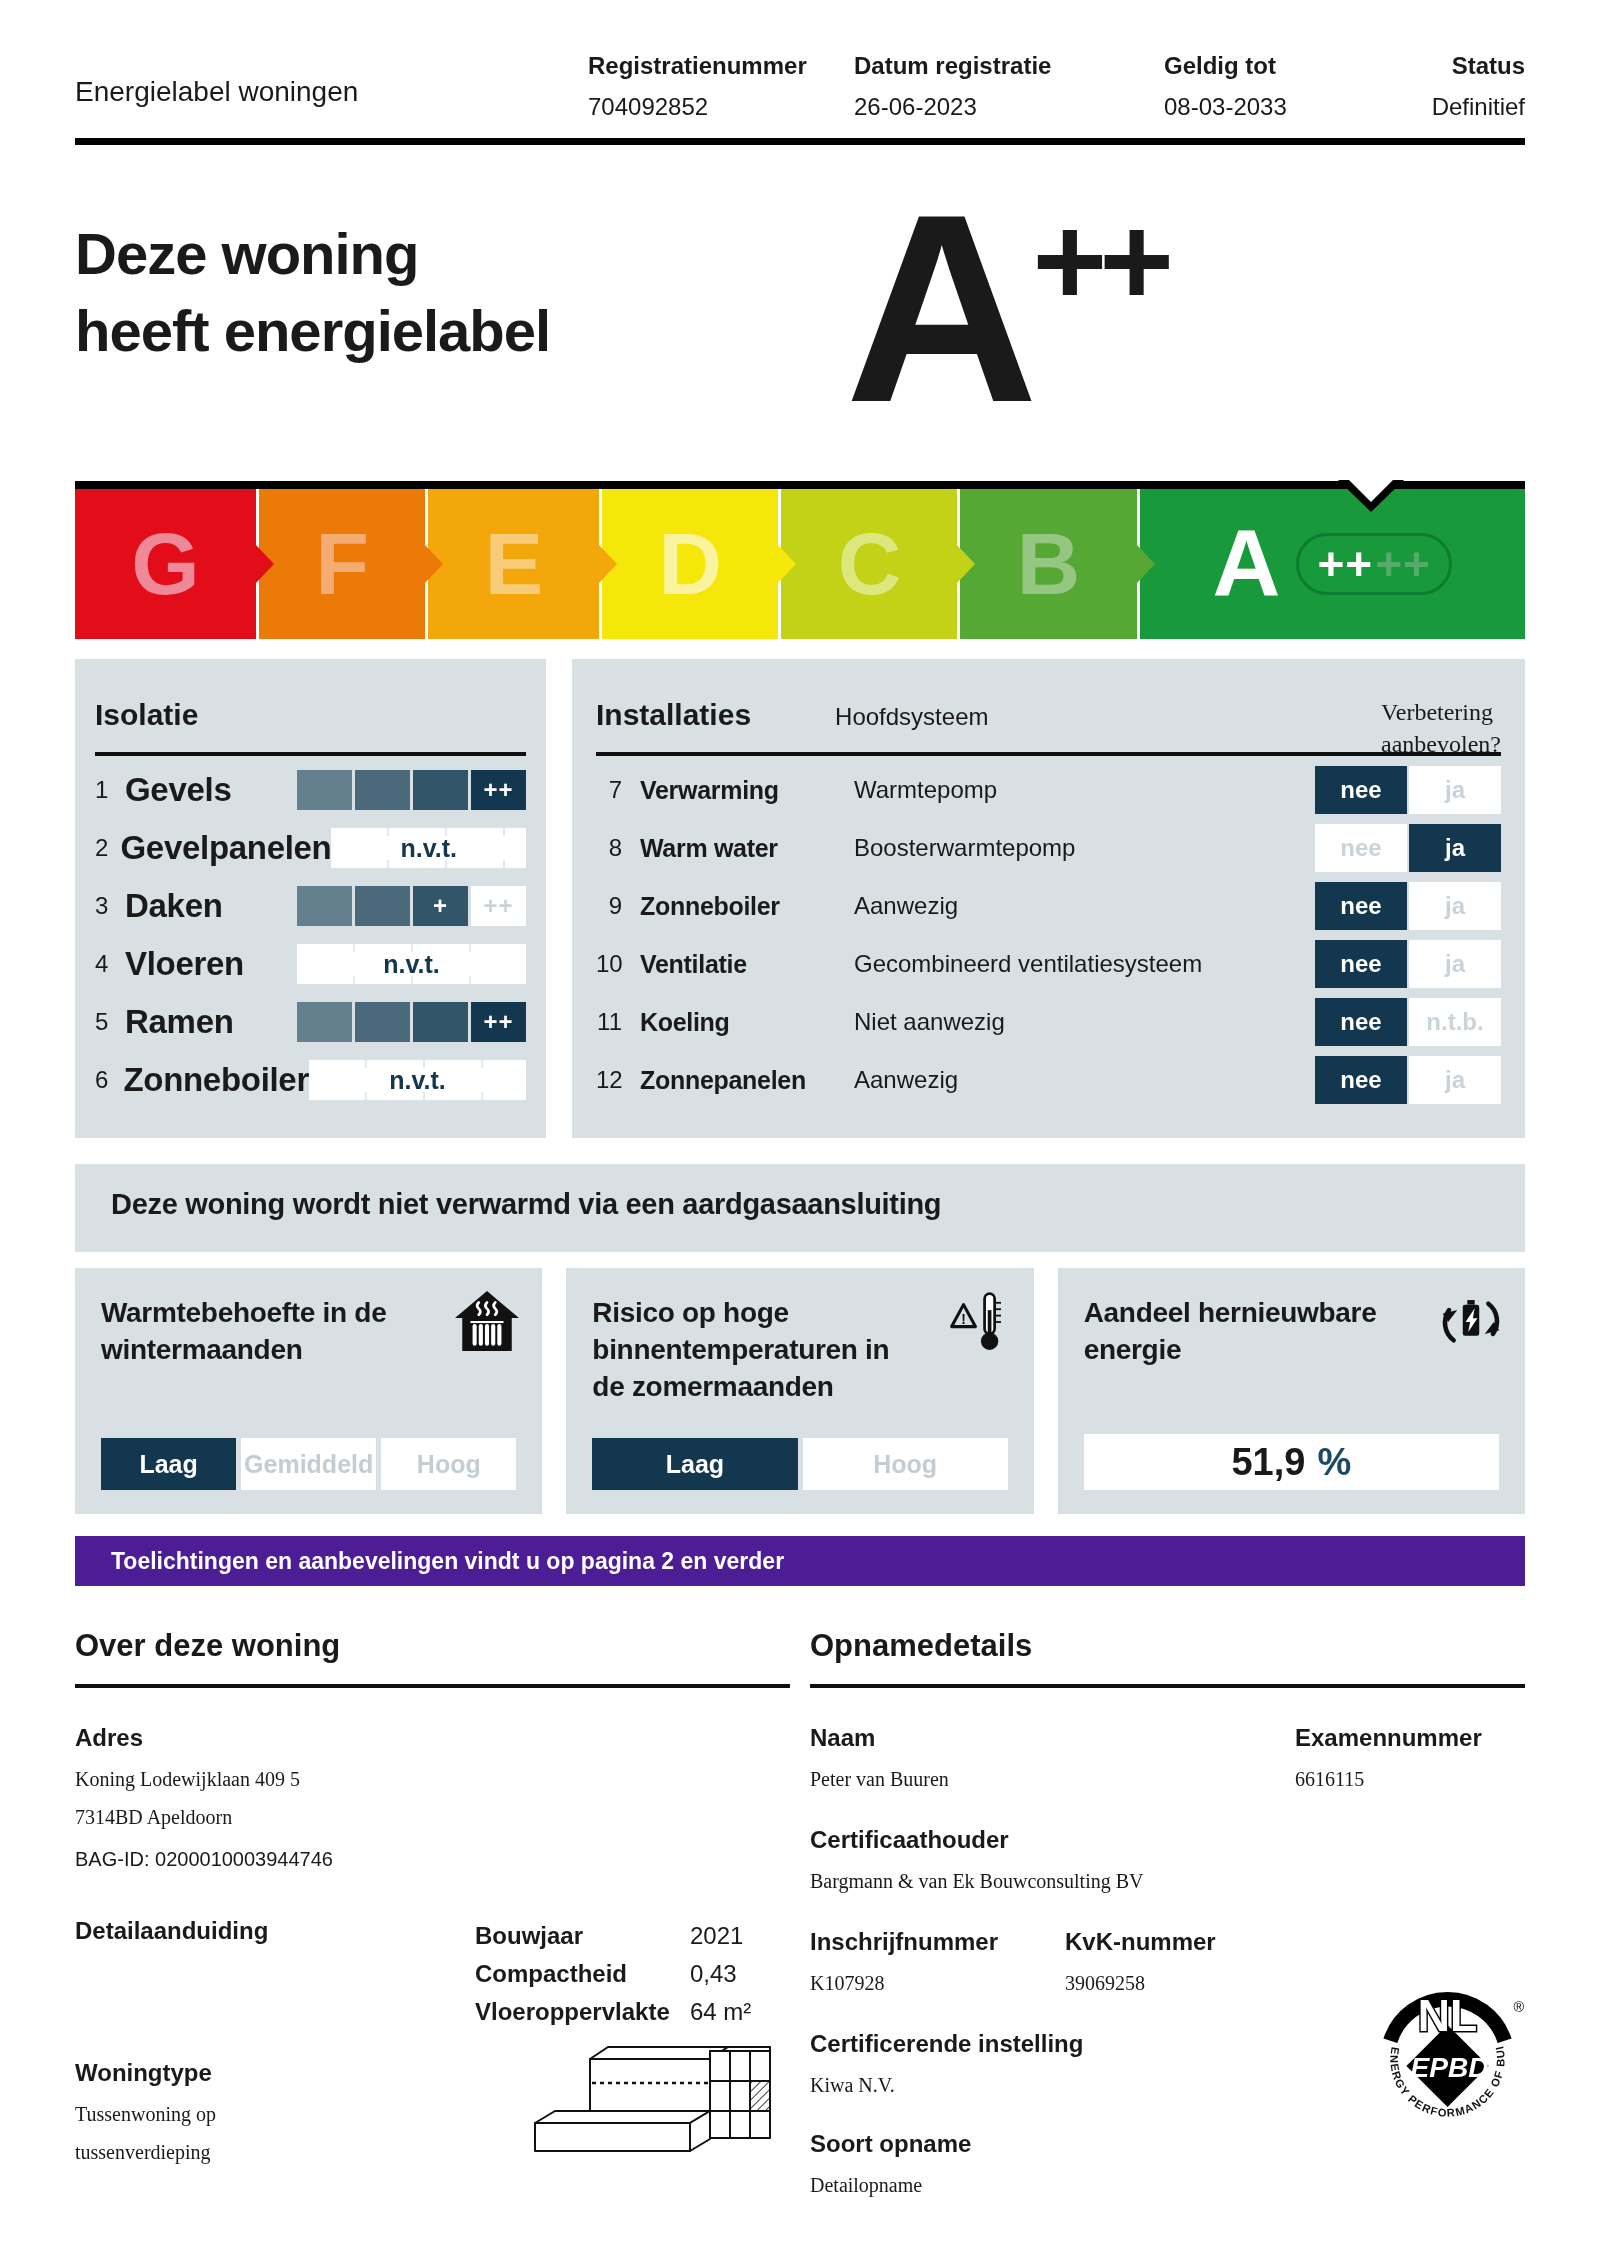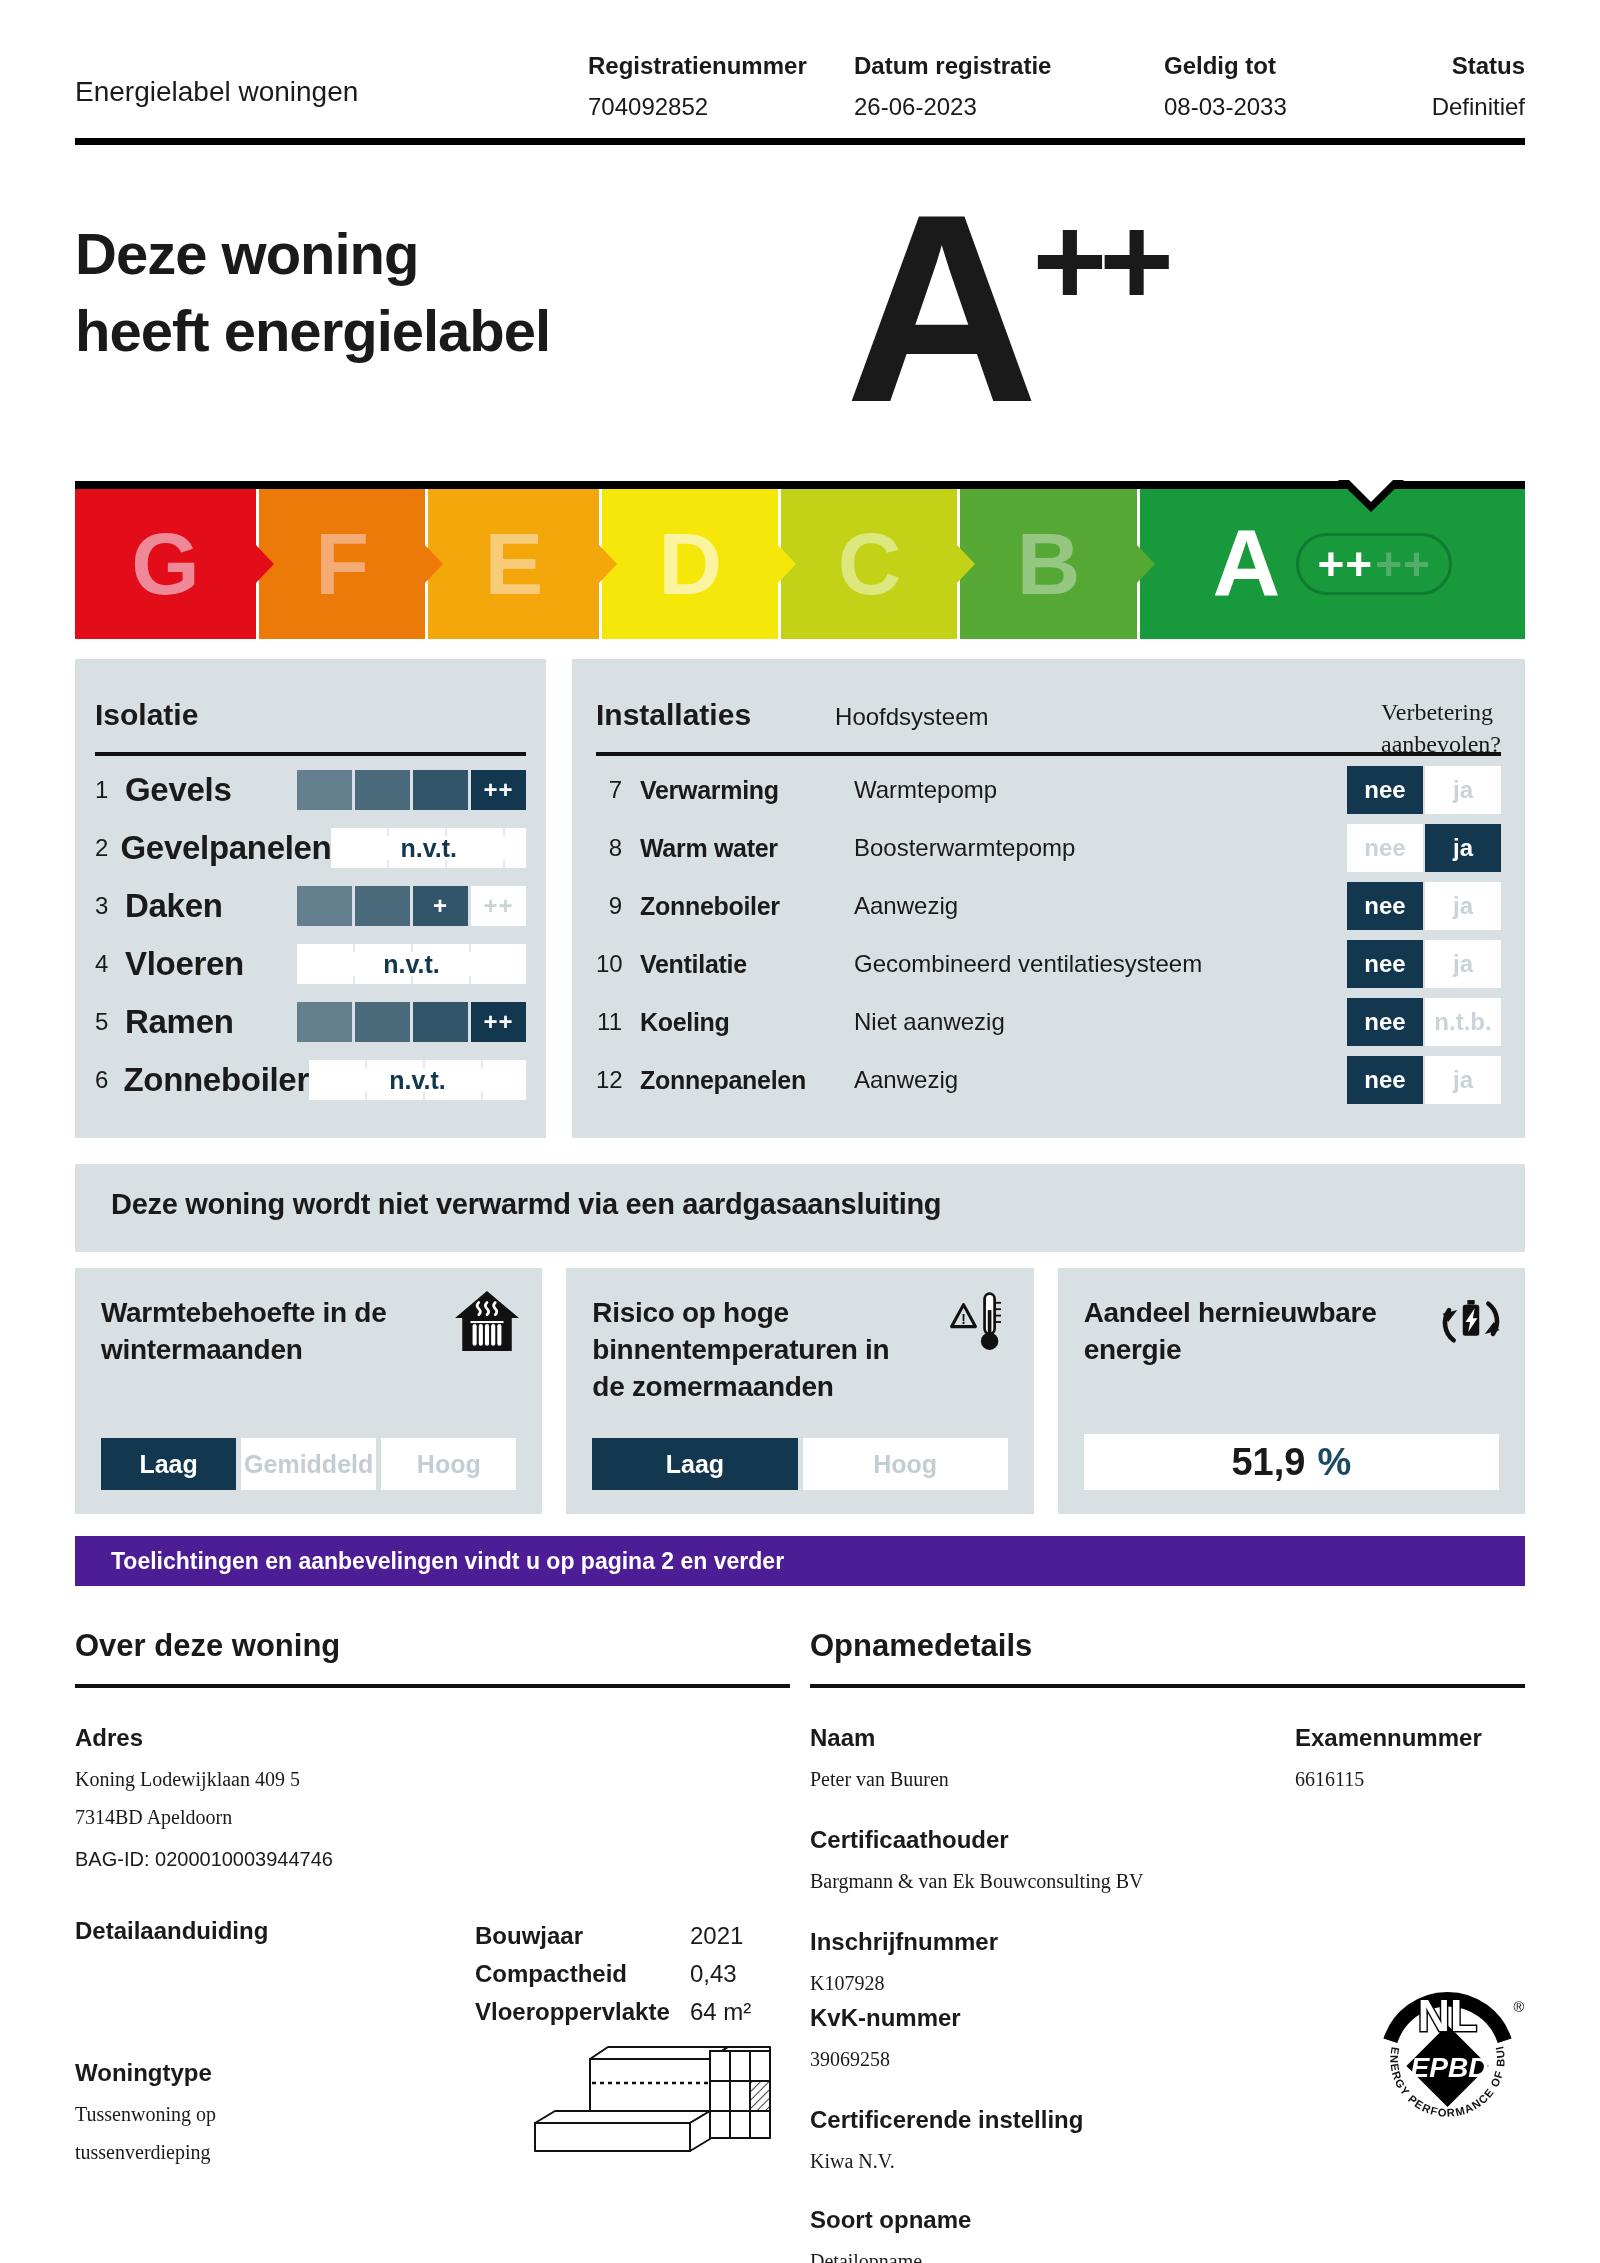--- a/index.html
+++ b/index.html
@@ -74,21 +74,21 @@
       repeating-linear-gradient(to right, transparent 0, transparent 56px, #e3e9ec 56px, #e3e9ec 58px);
     background-size:100% 8px, 100% 8px;
     background-position:top, bottom; background-repeat:no-repeat, no-repeat; }
 
   .nrow { display:flex; align-items:center; height:48px; margin-top:10px; }
   .nrow:first-of-type { margin-top:24px; }
   .nrow .num { width:34px; font-size:24px; text-align:right; padding-right:8px; }
   .nrow .lbl { width:224px; font-size:25px; font-weight:bold; padding-left:10px; letter-spacing:-0.3px; }
   .nrow .sys { flex:1; font-size:24px; }
   .toggle { display:flex; gap:2px; }
-  .tbtn { width:76px; height:48px; display:flex; align-items:center; justify-content:center;
+  .tbtn { width:92px; height:48px; display:flex; align-items:center; justify-content:center;
     background:#fff; color:#c9d3d8; font-size:24px; font-weight:bold; }
   .tbtn.sel { background:#12374e; color:#fff; }
 
   
   .banner { margin-top:26px; height:88px; background:#d9e0e3; display:flex; align-items:center;
     font-size:29px; font-weight:bold; padding:0 30px 8px 36px; letter-spacing:-0.3px; }
 
   
   .boxes { display:flex; gap:24px; margin-top:16px; }
   .box { flex:1; background:#d9e0e3; position:relative; height:246px; padding:26px; }
@@ -482,21 +482,21 @@
           <div class="blabel">Examennummer</div>
           <div class="bline first">6616115</div>
         </div>
       </div>
 
       <div class="blk" style="margin-top:26px;">
         <div class="blabel">Certificaathouder</div>
         <div class="bline first">Bargmann &amp; van Ek Bouwconsulting BV</div>
       </div>
 
-      <div class="blk pair narrow" style="margin-top:26px;flex-direction:column;">
+      <div class="blk pair narrow" style="margin-top:26px;">
         <div class="p-left">
           <div class="blabel">Inschrijfnummer</div>
           <div class="bline first">K107928</div>
         </div>
         <div>
           <div class="blabel">KvK-nummer</div>
           <div class="bline first">39069258</div>
         </div>
       </div>
 

